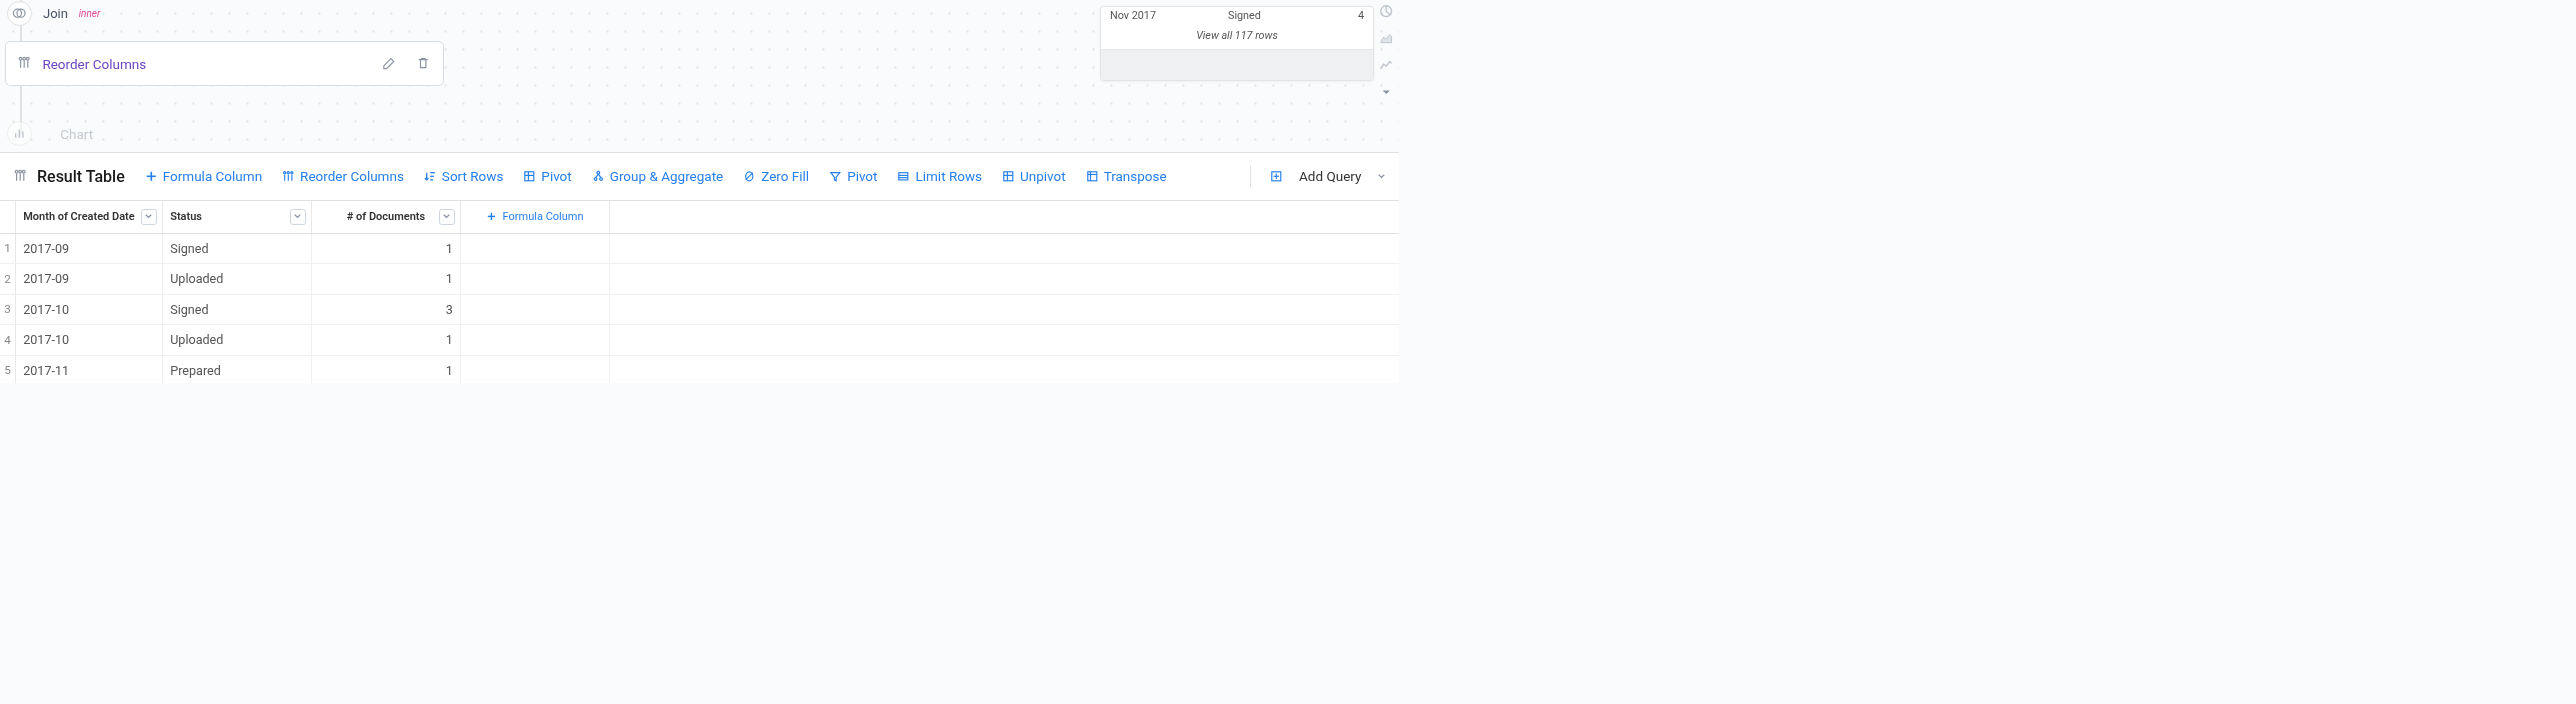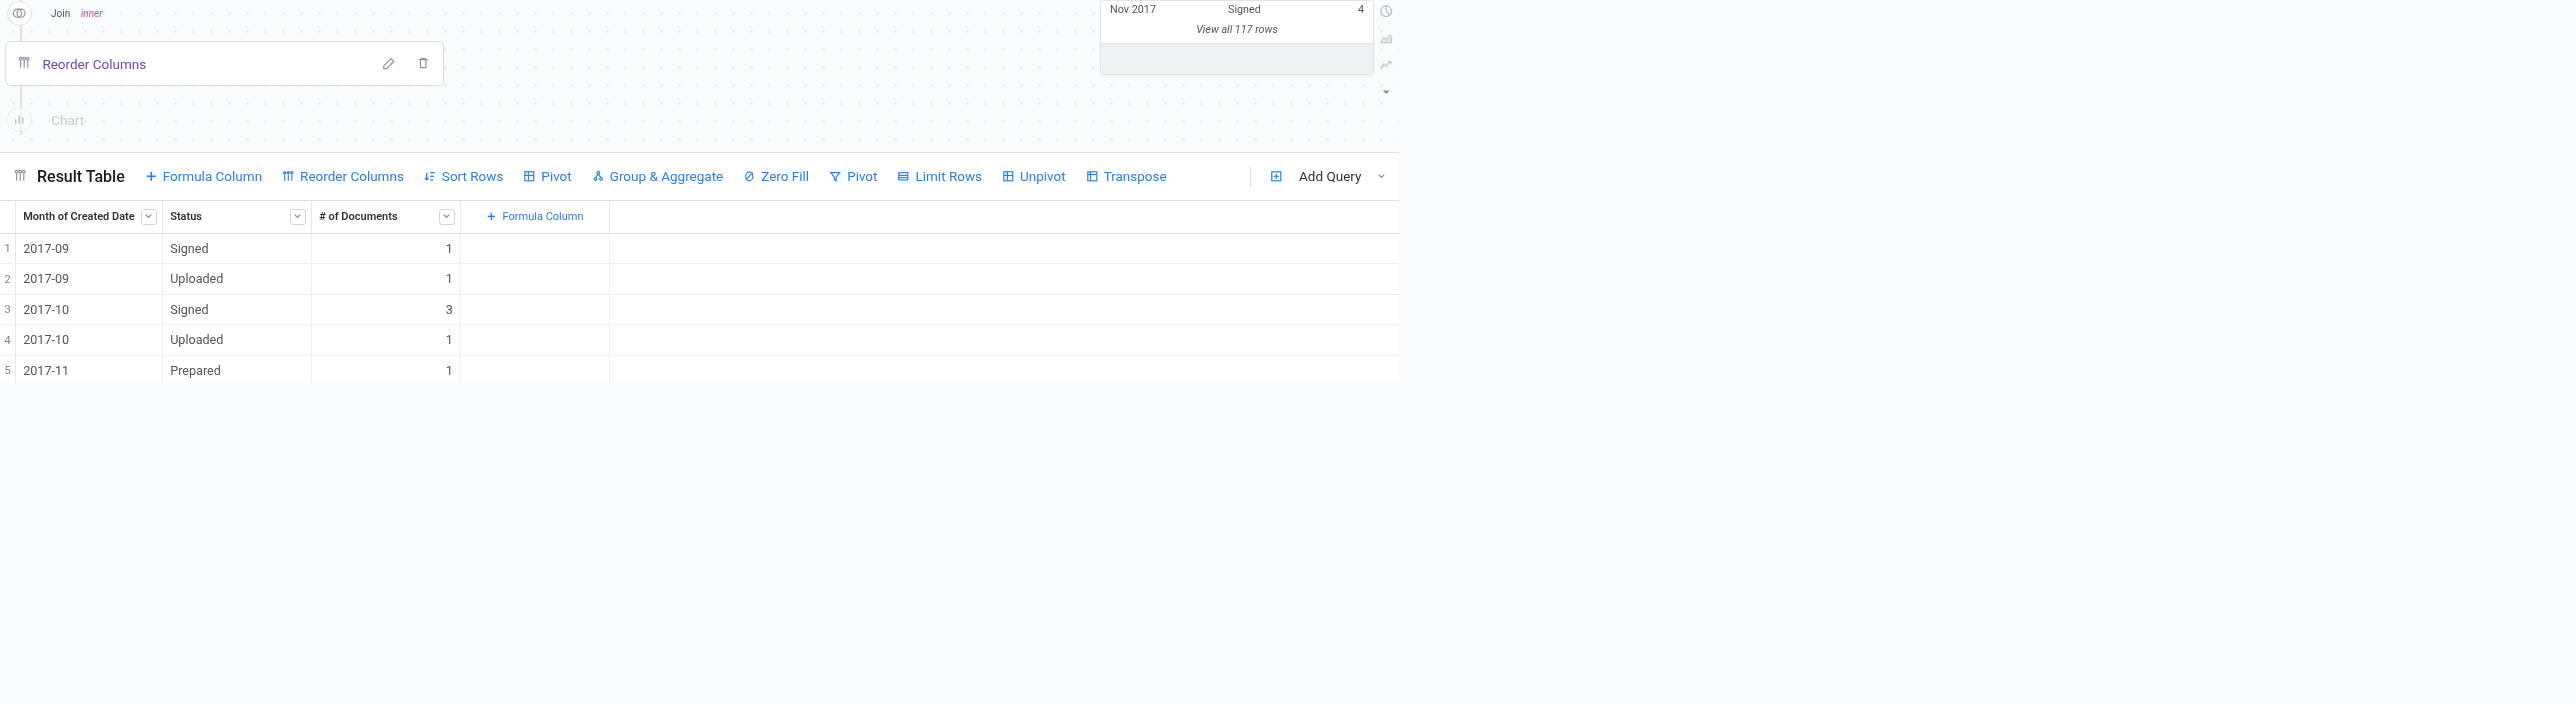--- a/index.html
+++ b/index.html
@@ -46,21 +46,21 @@
     width: 25px;
     height: 25px;
     border-radius: 50%;
     background: #fff;
     border: 0.9px solid #e0e0e0;
     display: flex;
     align-items: center;
     justify-content: center;
     z-index: 1;
   }
-  .join-label { color: #4a5568; font-size: 10px; margin-left: 8px; }
+  .join-label { color: #4a5568; font-size: 13px; }
   .join-inner { color: #e04896; font-size: 10px; font-style: italic; }
 
   .reorder-card {
     position: absolute;
     left: 5.4px;
     top: 41px;
     width: 439px;
     height: 45px;
     background: #fff;
     border: 0.9px solid #d8dde3;
@@ -71,44 +71,44 @@
     gap: 10.8px;
     z-index: 1;
   }
   .reorder-label { color: #6b46c1; font-size: 13.5px; flex: 1; }
   .reorder-actions { display: flex; gap: 16px; }
   .icon-btn { cursor: pointer; display: flex; align-items: center; justify-content: center; width: 18px; height: 18px; }
 
   .chart-step {
     position: absolute;
     left: 7.2px;
-    top: 106px;
-    display: flex;
-    align-items: center;
-    gap: 19px;
+    top: 120px;
+    display: flex;
+    align-items: center;
+    gap: 28px;
     height: 27px;
     opacity: 0.55;
   }
   .chart-icon-circle {
     width: 25px;
     height: 25px;
     border-radius: 50%;
     background: #fff;
     border: 0.9px solid #e0e0e0;
     display: flex;
     align-items: center;
     justify-content: center;
     z-index: 1;
   }
   .chart-label { color: #9aa3ad; font-size: 13.5px; }
 
   
   .preview-panel {
     position: absolute;
-    top: 0;
+    top: 6px;
     right: 25px;
     width: 274px;
     background: #fff;
     border: 0.9px solid #e4e4e4;
     border-radius: 3.6px;
     box-shadow: 0 0.9px 2.7px rgba(0,0,0,0.05);
     z-index: 3;
     font-size: 10.8px;
   }
   .preview-row {
@@ -215,21 +215,21 @@
   .col {
     border-right: 0.9px solid #e8e8e8;
     padding: 7.2px 7.2px;
     display: flex;
     align-items: center;
     position: relative;
   }
   .col-h { min-height: 32px; }
   .col-month { width: 147px; }
   .col-status { width: 149px; }
-  .col-docs { width: 149px; }
+  .col-docs { width: 149px; justify-content: center; }
   .col-formula { width: 149px; color: #2680eb; font-weight: 400; display: flex; gap: 5.4px; align-items: center; justify-content: center; cursor: pointer; }
   .col-remainder { flex: 1; }
   .col-dd {
     width: 16px;
     height: 16px;
     border: 0.9px solid #cfd6de;
     border-radius: 2.7px;
     display: flex;
     align-items: center;
     justify-content: center;

